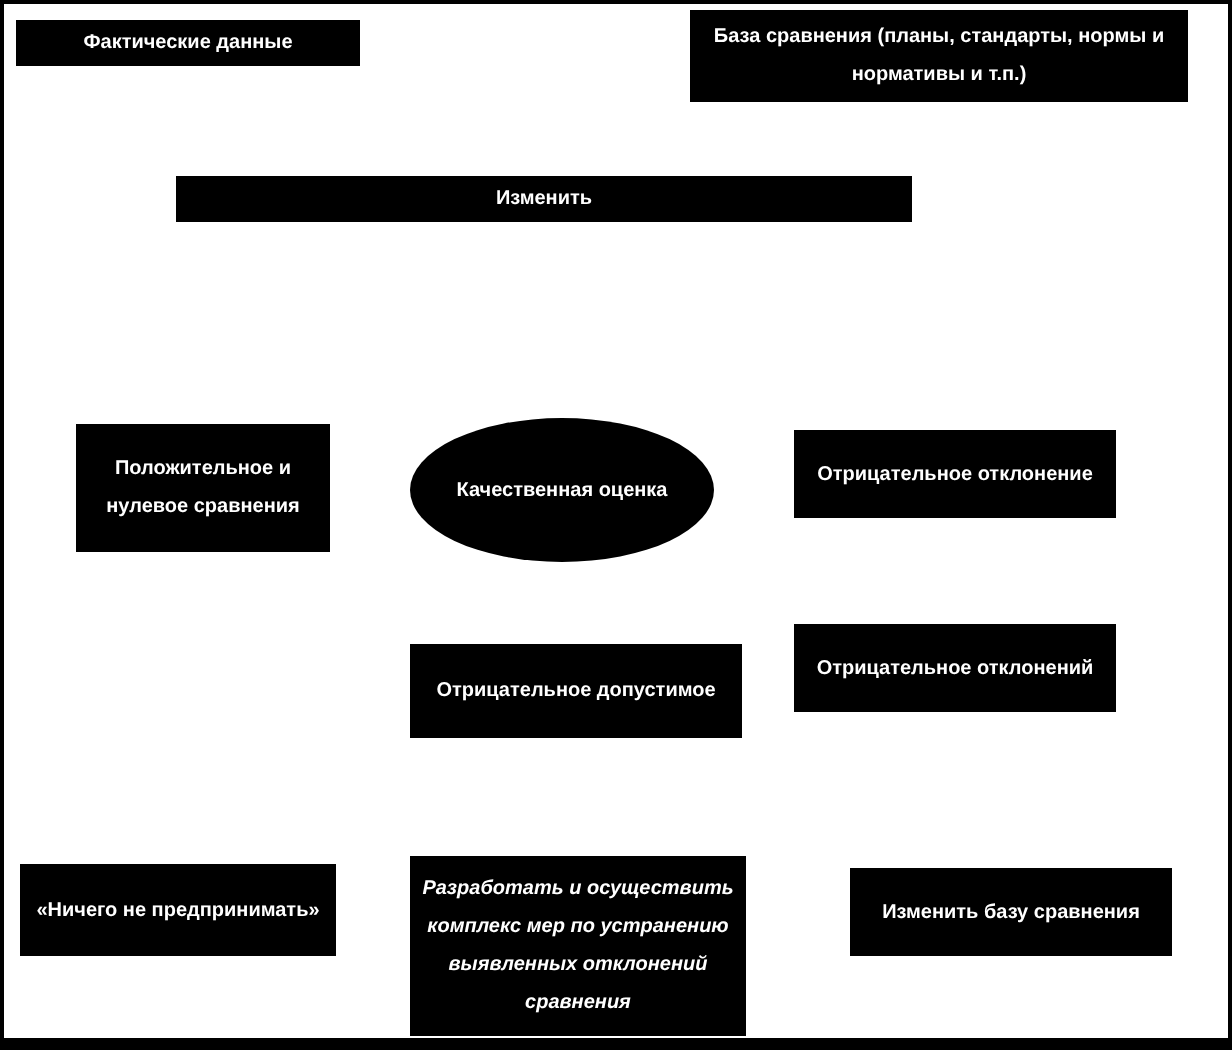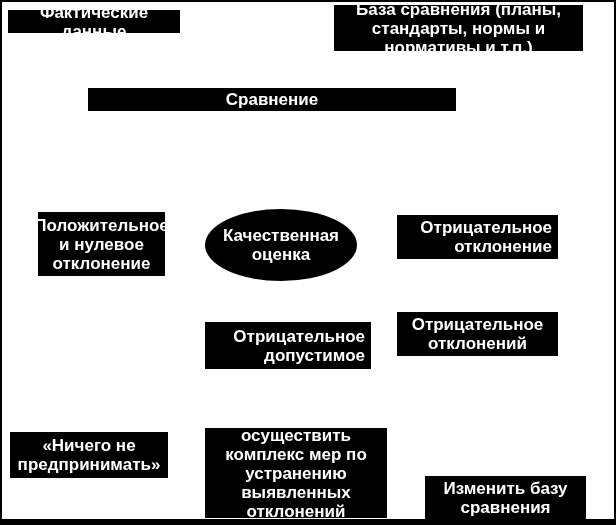--- a/index.html
+++ b/index.html
@@ -16,54 +16,54 @@
     background: #ffffff;
     border: 2px solid #000000;
     border-bottom-width: 6px;
     overflow: hidden;
   }
   .node {
     position: absolute;
     background: #000000;
     color: #ffffff;
     font-weight: bold;
-    font-size: 17px;
+    font-size: 10px;
     line-height: 19px;
     display: flex;
     align-items: center;
     justify-content: center;
     text-align: center;
     padding: 1px 6px;
   }
   .ellipse {
     border-radius: 50%;
     padding: 4px 22px;
   }
 </style>
 </head>
 <body>
 
 <div class="canvas">
 
   <div class="node" style="left:6px; top:8px; width:172px; height:23px;">Фактические данные</div>
 
-  <div class="node" style="left:332px; top:3px; width:249px; height:46px;">База сравнения (планы, стандарты, нормы и нормативы и т.п.)</div>
+  <div class="node" style="left:343px; top:3px; width:249px; height:46px;">База сравнения (планы, стандарты, нормы и нормативы и т.п.)</div>
 
-  <div class="node" style="left:86px; top:86px; width:368px; height:23px;">Сравнение</div>
+  <div class="node" style="left:86px; top:86px; width:368px; height:23px;">Изменить</div>
 
 
-  <div class="node" style="left:36px; top:210px; width:127px; height:64px;">Положительное и нулевое отклонение</div>
+  <div class="node" style="left:36px; top:210px; width:127px; height:64px;">Положительное и нулевое сравнения</div>
 
   <div class="node ellipse" style="left:203px; top:207px; width:152px; height:72px;">Качественная оценка</div>
 
   <div class="node" style="left:395px; top:213px; width:161px; height:44px;text-align:right;">Отрицательное отклонение</div>
 
   <div class="node" style="left:203px; top:320px; width:166px; height:47px;text-align:right;">Отрицательное допустимое</div>
 
   <div class="node" style="left:395px; top:310px; width:161px; height:44px;">Отрицательное отклонений</div>
 
   <div class="node" style="left:8px; top:430px; width:158px; height:46px;">«Ничего не предпринимать»</div>
 
-  <div class="node" style="left:203px; top:426px; width:182px; height:90px;">Разработать и осуществить комплекс мер по устранению выявленных отклонений сравнения</div>
+  <div class="node" style="left:203px; top:426px; width:168px; height:90px;font-style:italic;">Разработать и осуществить комплекс мер по устранению выявленных отклонений сравнения</div>
 
-  <div class="node" style="left:423px; top:432px; width:161px; height:44px;margin-top:42px;">Изменить базу сравнения</div>
+  <div class="node" style="left:423px; top:432px; width:161px; height:44px;">Изменить базу сравнения</div>
 
 </div>
 
 </body></html>

